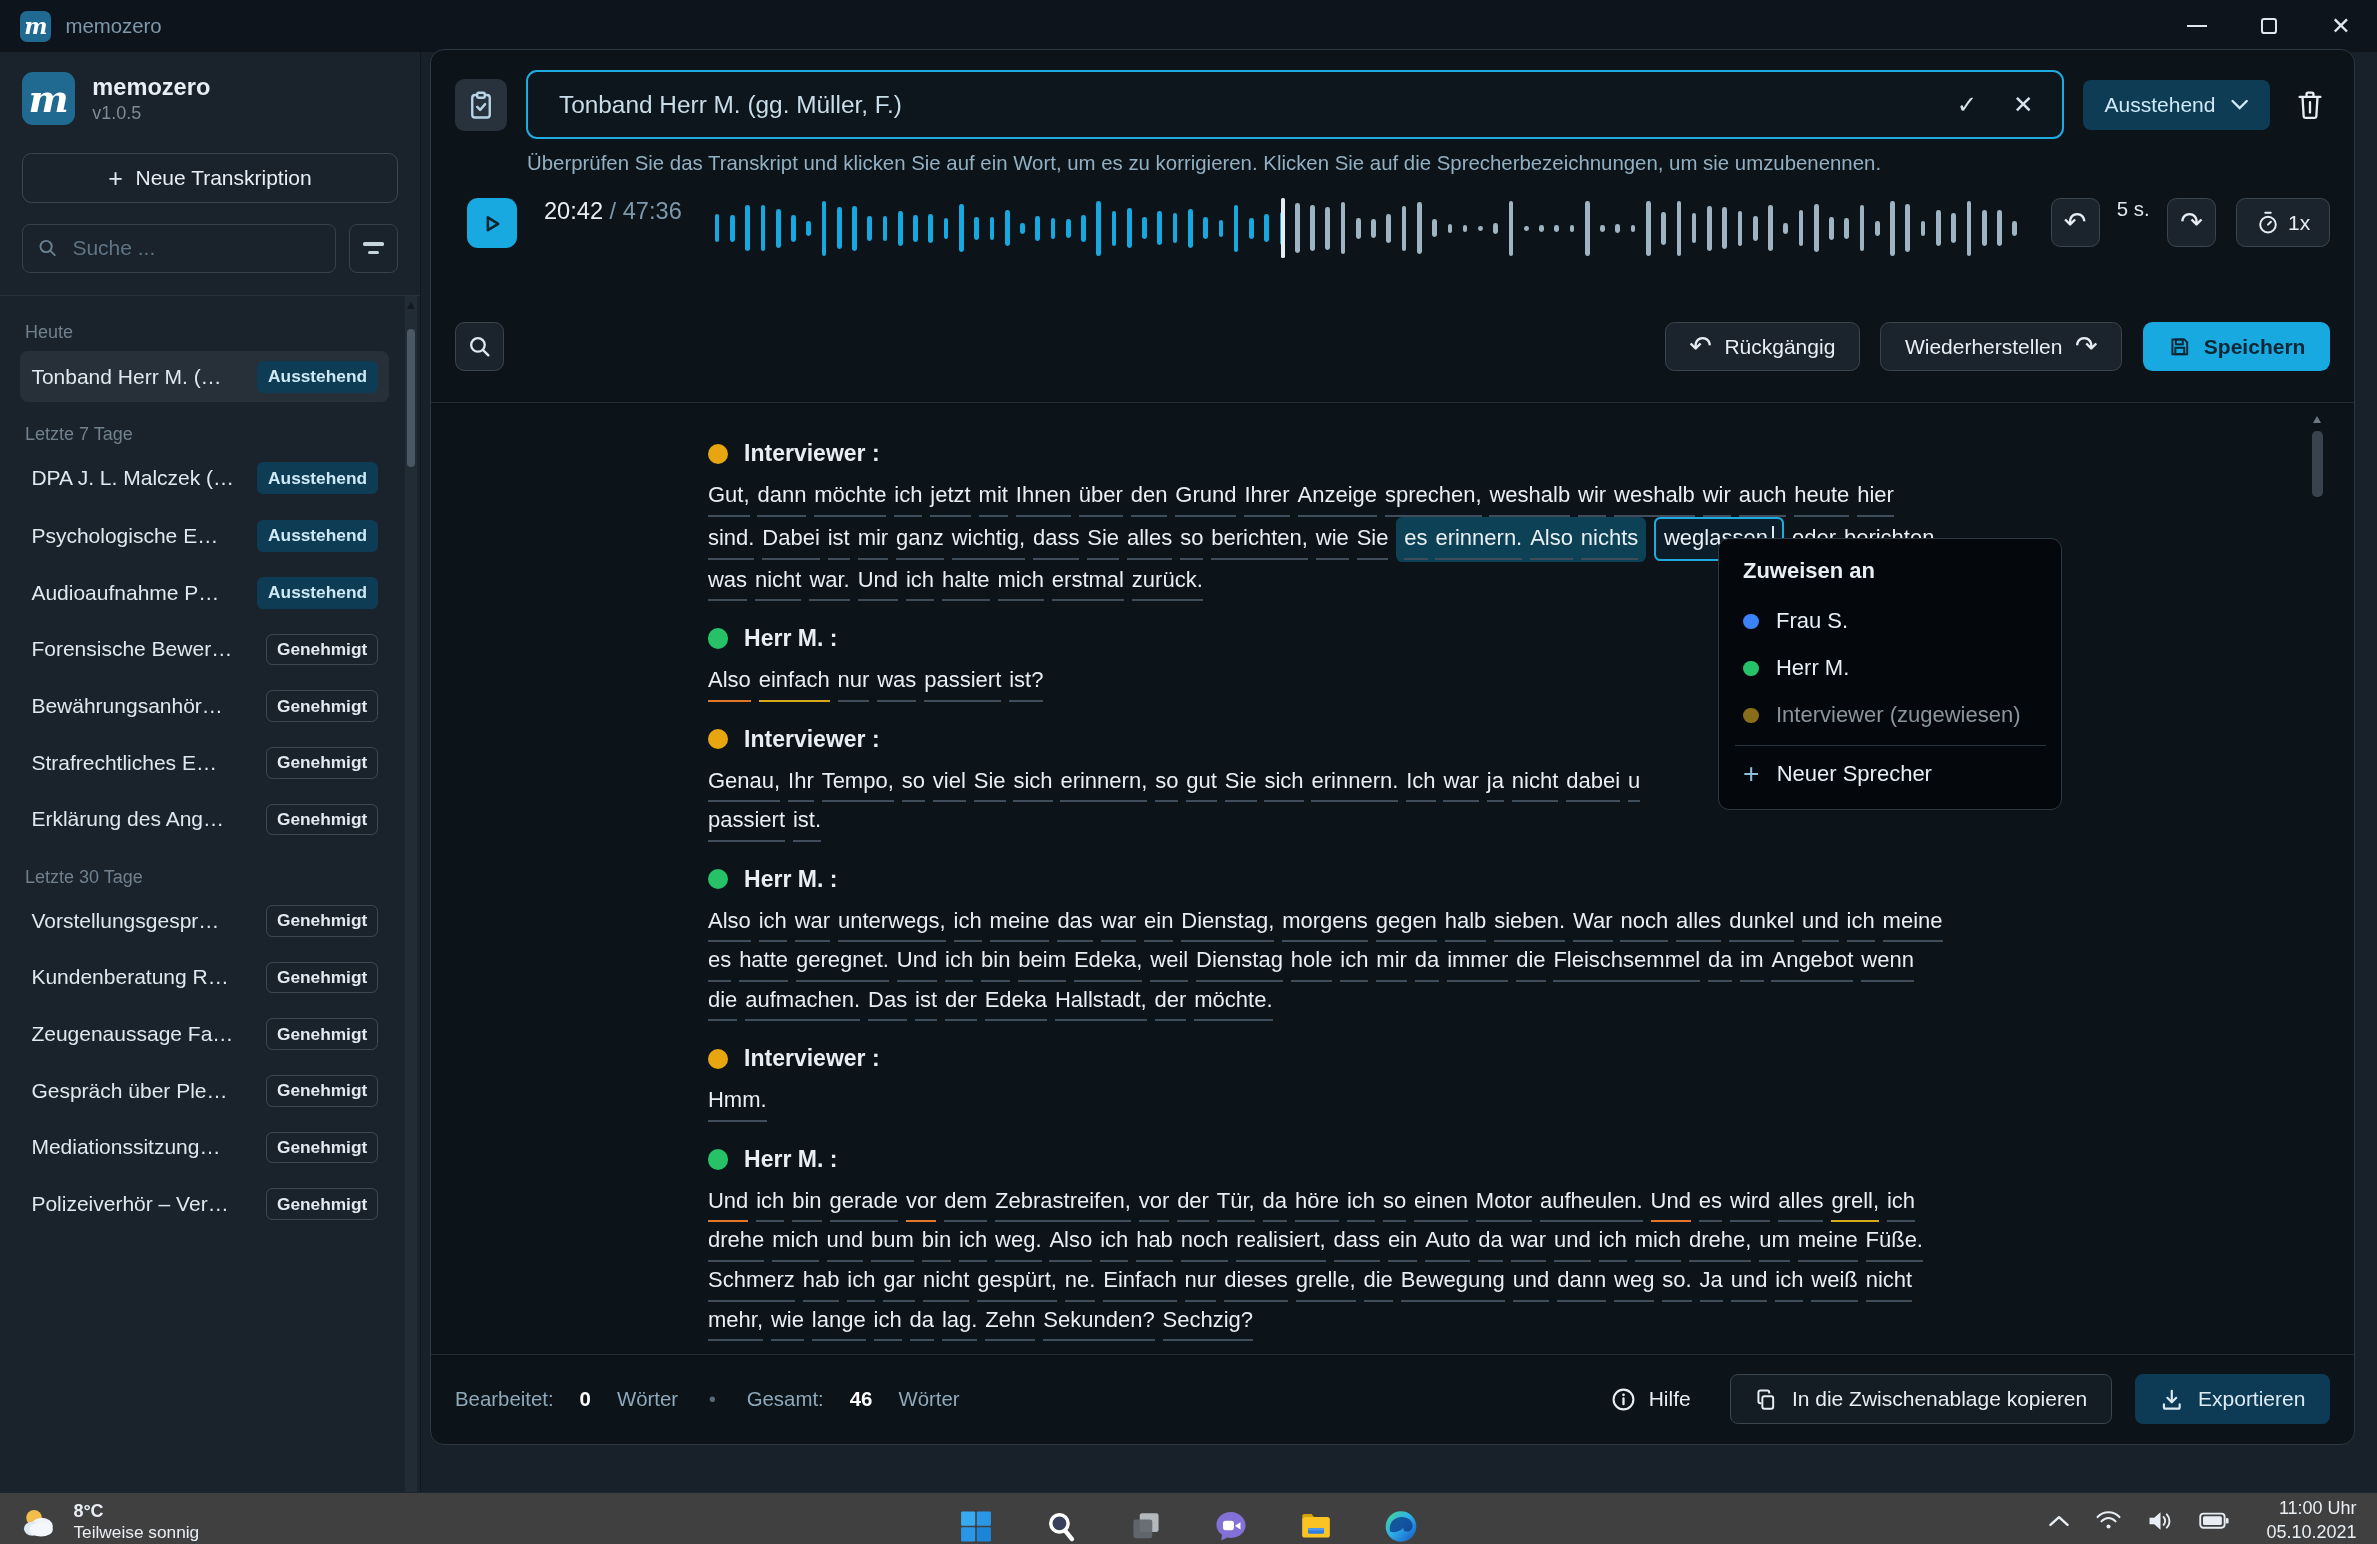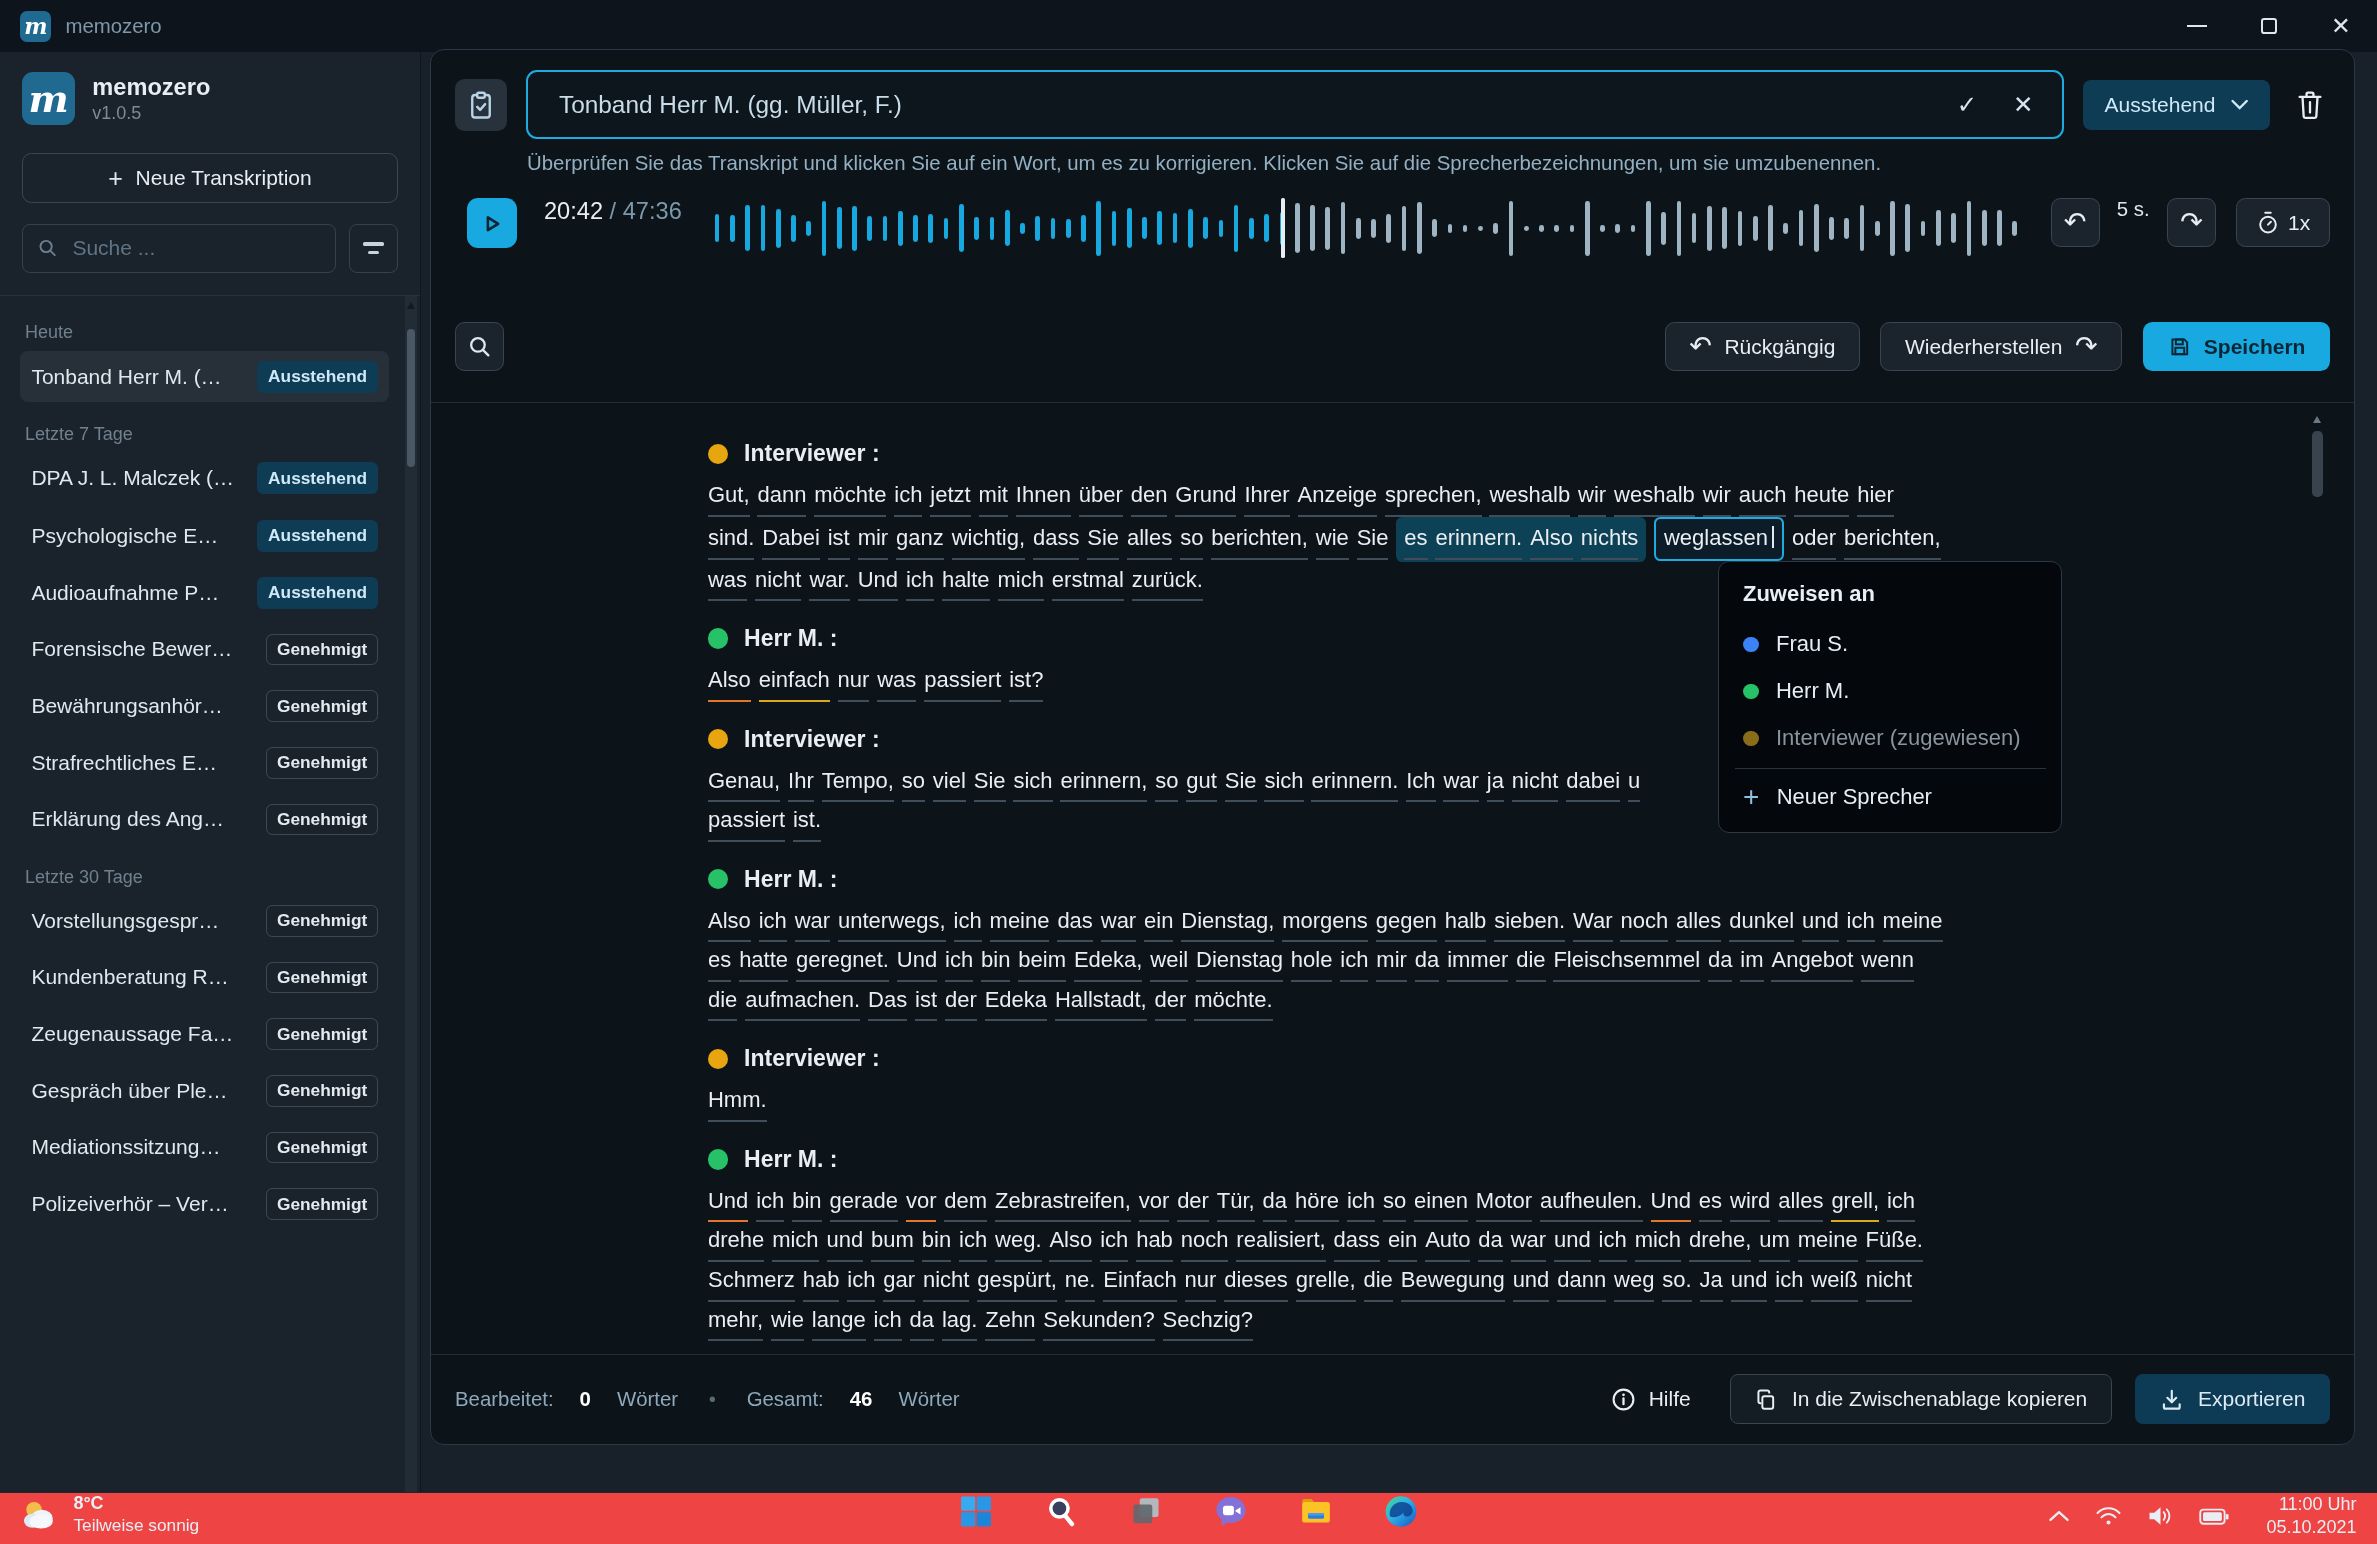--- a/index.html
+++ b/index.html
@@ -108,42 +108,42 @@
   .hl { background:#0d4155; border-radius:6.3px; padding:3.1px 7.9px 1.6px; margin-right:7.9px; display:inline-block; }
   .hl .word:last-child { margin-right:0; }
   .edit { border:2px solid #1fabdf; border-radius:6.3px; background:#0c1d29; padding:1.6px 7.9px 3.1px; margin-right:7.9px; display:inline-block; }
   .edit .word { border-bottom:none; margin-right:0; padding-bottom:0; }
   .caret { display:inline-block; width:2.4px; height:22px; background:#dfe9f0; margin-left:3.9px; vertical-align:-3.1px; }
 
   .t-scroll-arrow { position:absolute; right:9.4px; top:12.6px; width:0; height:0; border-left:4.7px solid transparent; border-right:4.7px solid transparent; border-bottom:7.9px solid #6b7984; }
   .t-scroll-thumb { position:absolute; right:7.9px; top:28px; width:10.2px; height:66px; border-radius:4.7px; background:#39434d; }
 
   
-  .menu { position:absolute; left:1287px; top:511px; width:344px; background:#04080c; border:1.2px solid #2b3742; border-radius:11px;
+  .menu { position:absolute; left:1287px; top:488px; width:344px; background:#04080c; border:1.2px solid #2b3742; border-radius:11px;
           padding:19px 23.6px 12.6px; z-index:5; }
   .menu-title { font-size:22px; font-weight:bold; margin-bottom:14px; }
   .menu-item { display:flex; align-items:center; gap:17.3px; height:47px; font-size:22px; color:#e8eef3; }
   .menu-item.assigned { color:#8a949c; }
   .mdot { width:15.7px; height:15.7px; border-radius:50%; flex:0 0 auto; }
   .menu-divider { height:0.8px; background:#2a343d; margin:6.3px -7.9px; }
   .menu-new { display:flex; align-items:center; gap:17.3px; height:44px; font-size:22px; color:#e8eef3; }
   .menu-plus { color:#8fc1de; font-size:28px; line-height:1; }
 
   .footer { position:absolute; left:0; right:0; bottom:0; height:90px; border-top:0.8px solid #222d36; display:flex; align-items:center; padding:0 23.6px; }
   .stats { font-size:20.4px; color:#8fa9bb; display:flex; gap:26px; align-items:center; }
   .stats b { color:#fff; }
   .stats .bullet { color:#5a6b78; margin:0 4.7px; }
   .help { margin-left:auto; display:flex; gap:12.6px; align-items:flex-start; font-size:21px; color:#e8eef3; background:none; border:none; font-family:inherit; }
   .copy-btn { margin-left:33px; height:50px; border:1.2px solid #39454f; border-radius:7.9px; background:#141c24; display:flex;
               align-items:center; gap:14px; padding:0 23.6px; font-size:21px; color:#e8eef3; font-family:inherit; }
   .export-btn { margin-left:23.6px; height:50px; border-radius:7.9px; background:#0d3b55; display:flex; align-items:center; gap:14px;
                 padding:0 25px; font-size:21px; color:#dceaf4; border:none; font-family:inherit; }
 
   
-  .taskbar { height:52px; background:#ef4444; border-top:0.8px solid #1f272e; display:flex; align-items:flex-start; padding:0 20.4px; position:relative; flex:0 0 auto; }
+  .taskbar { height:52px; background:#404040; border-top:0.8px solid #1f272e; display:flex; align-items:flex-end; padding:0 20.4px; position:relative; flex:0 0 auto; }
   .weather { display:flex; align-items:center; gap:14px; }
   .weather-txt .t { font-size:18px; font-weight:bold; line-height:1.2; }
   .weather-txt .d { font-size:17.3px; line-height:1.25; }
   .tb-center { position:absolute; left:50%; transform:translateX(-50%); display:flex; gap:49px; align-items:center; }
   .tb-icon { width:36px; height:36px; display:flex; align-items:center; justify-content:center; }
   .tray { margin-left:auto; display:flex; align-items:center; gap:25px; }
   .clock { text-align:right; font-size:18px; line-height:1.3; margin-left:12.6px; }
 </style>
 </head>
 <body>

